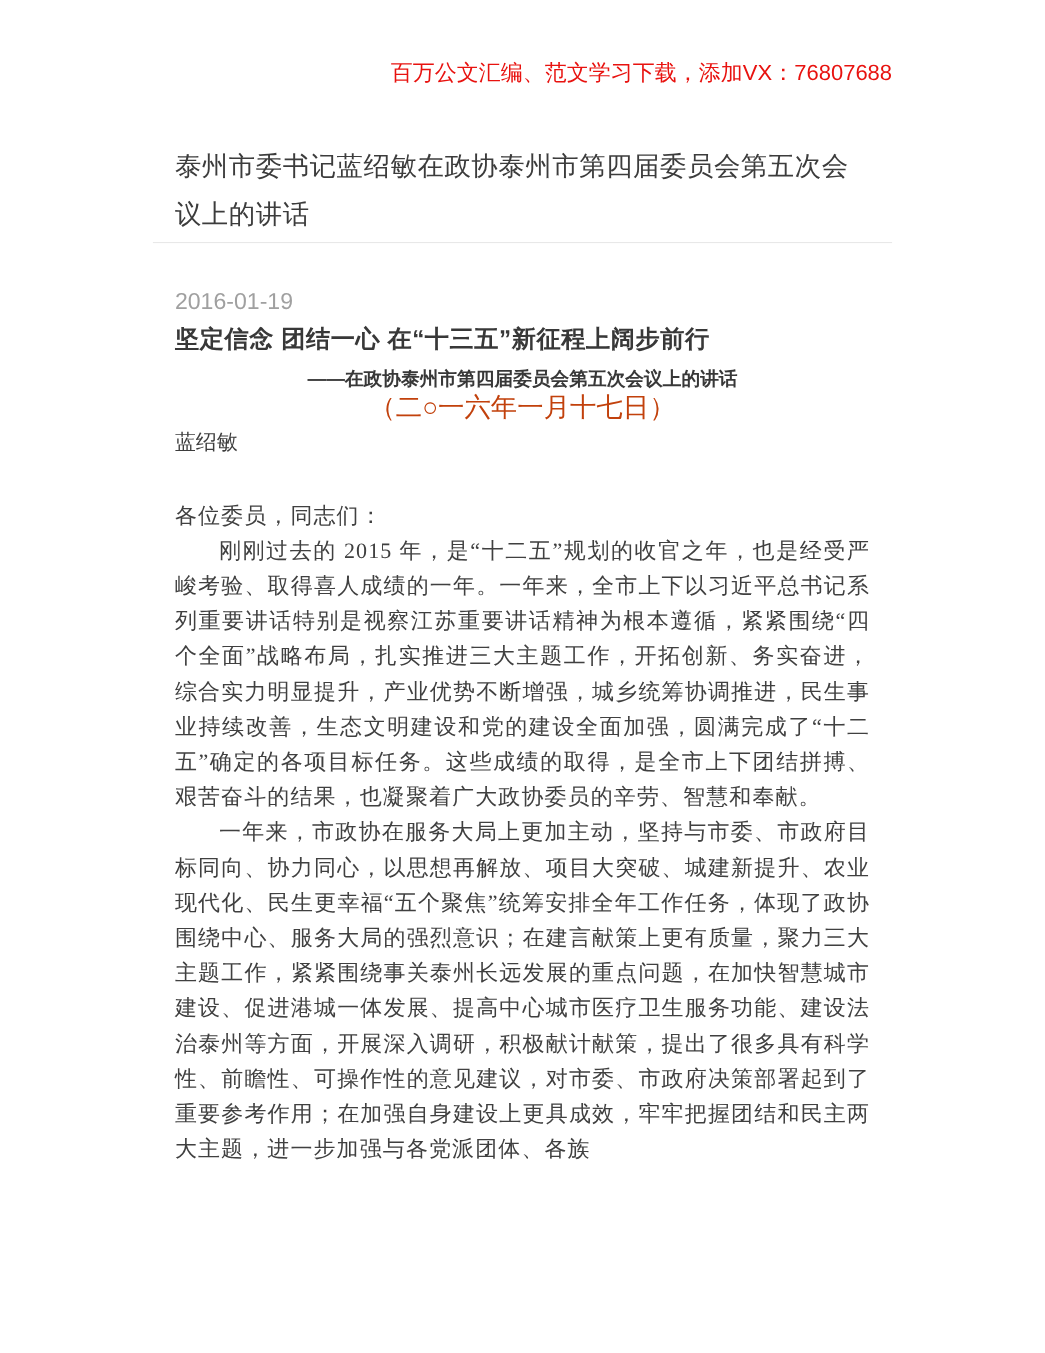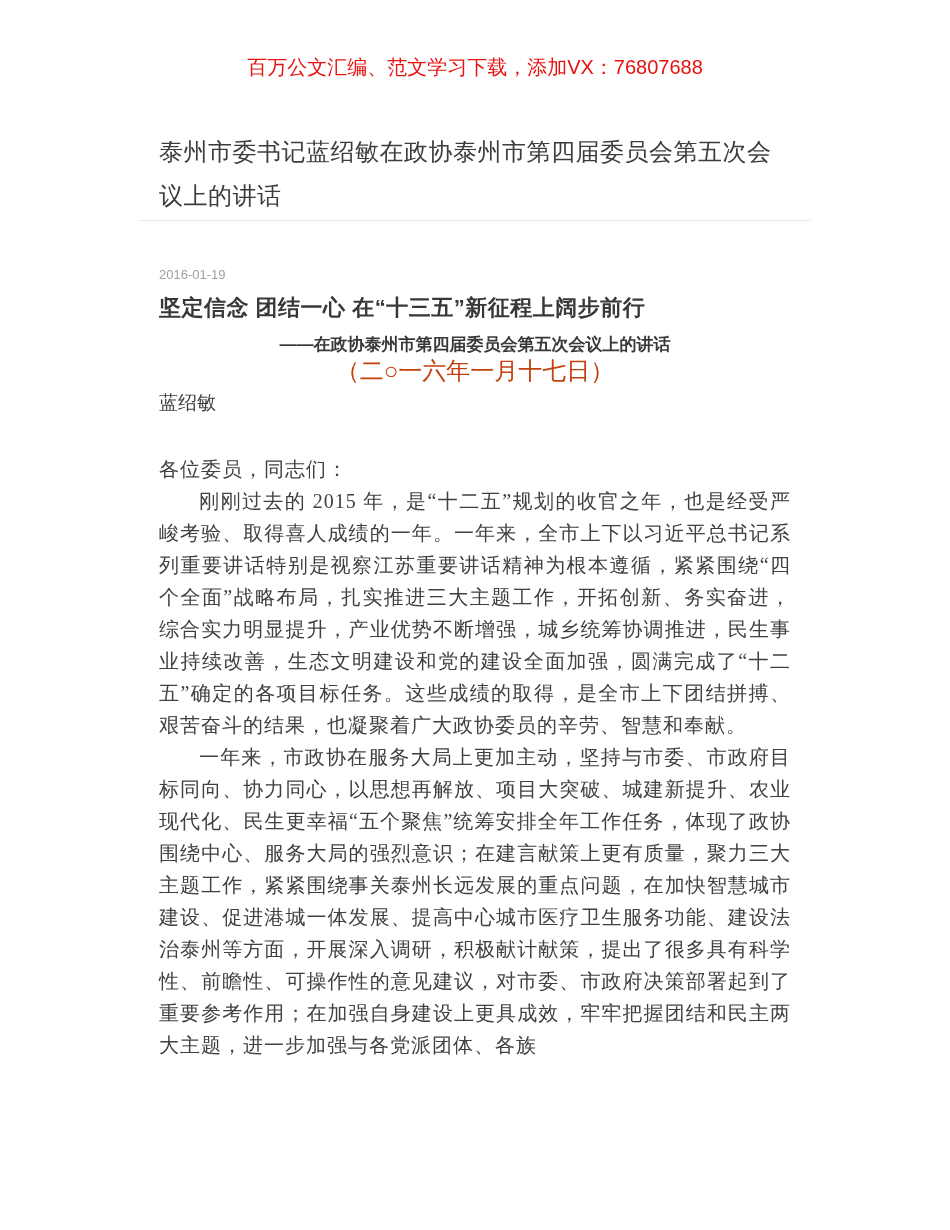--- a/index.html
+++ b/index.html
@@ -14,21 +14,21 @@
     font-family: "Liberation Sans", "DejaVu Sans", sans-serif;
   }
   .page {
     width: 672px;
     margin: 0 auto;
     padding-top: 56px;
   }
   .promo-banner {
     font-size: 20px;
     line-height: 22px;
-    text-align: center;
+    text-align: right;
     color: #e8120f;
     font-family: "Liberation Sans", "DejaVu Sans", sans-serif;
     font-weight: 400;
   }
   .article-title {
     margin: 52px 20px 0 20px;
     font-size: 24px;
     line-height: 44px;
     font-weight: 400;
     color: #3c3c3c;
@@ -38,21 +38,21 @@
   .divider {
     border: none;
     border-top: 1px solid #e8e8e8;
     margin: 2px 0 0 0;
   }
   .meta {
     padding: 0 20px;
   }
   .article-date {
     margin-top: 42px;
-    font-size: 13px;
+    font-size: 21px;
     line-height: 24px;
     color: #a0a0a0;
     font-family: "Liberation Sans", "DejaVu Sans", sans-serif;
   }
   .headline {
     margin-top: 6px;
     font-size: 22px;
     line-height: 30px;
     font-weight: 700;
     color: #383838;

